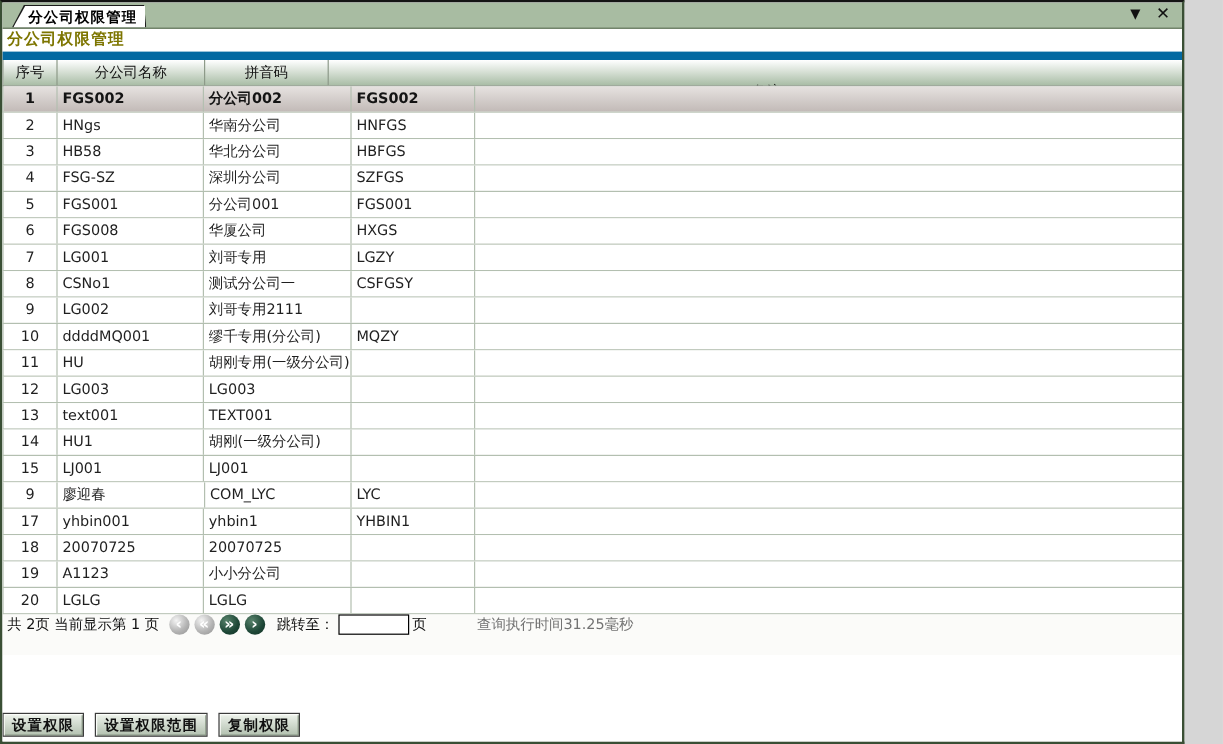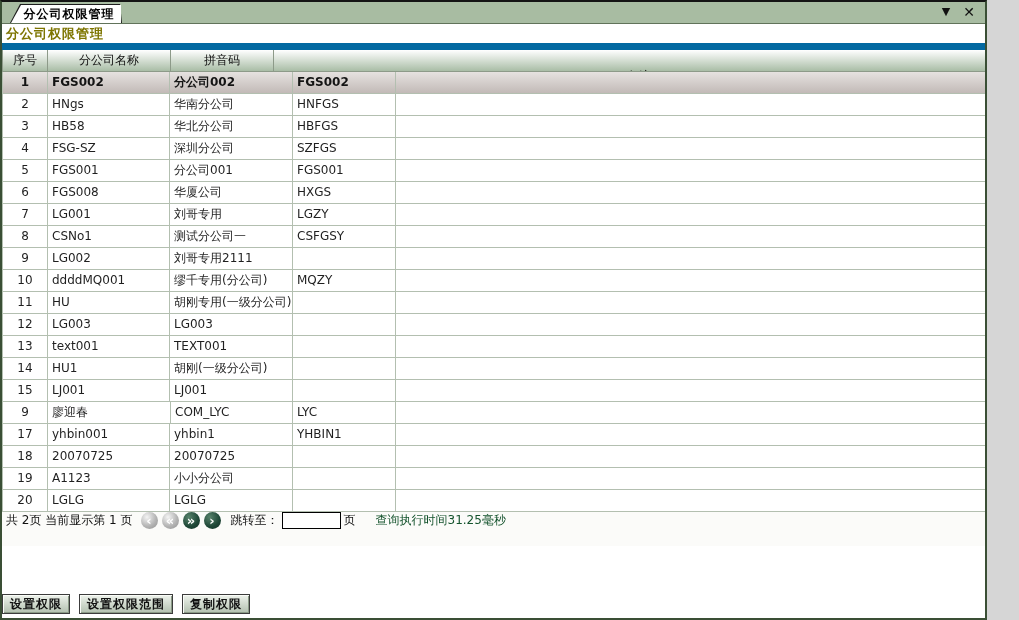--- a/index.html
+++ b/index.html
@@ -42,21 +42,21 @@
   .pagebar{height:34px;flex:none;display:flex;align-items:flex-start;font-size:12px;color:#111;
     padding-left:4px;background:#fbfbf9;}
   .pagnav{display:inline-flex;align-items:center;margin:0 8px 0 6px;}
   .navbtn{width:17px;height:17px;border-radius:50%;display:inline-flex;align-items:center;
     justify-content:center;color:#fff;font-weight:bold;font-size:13px;margin:0 2px;line-height:1;
     cursor:default;user-select:none;}
   .nav-silver{background:radial-gradient(circle at 35% 30%,#f4f4f4,#b5b5b5 55%,#8f8f8f);}
   .nav-green{background:radial-gradient(circle at 35% 30%,#57826b,#1d4636 60%,#143227);}
   .jump-input{width:53px;height:15px;border:1px solid #000;margin:0 3px;font-size:12px;
     padding:0 2px;background:#fff;}
-  .qtime{margin-left:20px;color:#14532d;}
+  .qtime{margin-left:42px;color:#737373;}
   .spacer{flex:1;background:#fff;}
   
   .footerbar{flex:none;display:flex;justify-content:flex-start;gap:9px;padding:0 12px 4px 0;background:#fff;}
   .fbtn{height:20px;font-size:12px;font-weight:bold;color:#111;
     background:linear-gradient(#eef3ec,#b2c0af);border:1px solid #3c3c3c;
     box-shadow:inset 1px 1px 0 #fafcf8,inset -1px -1px 0 #8a9a86;
     padding:0 7px;font-family:inherit;letter-spacing:1px;cursor:default;}
 </style>
 </head>
 <body>

